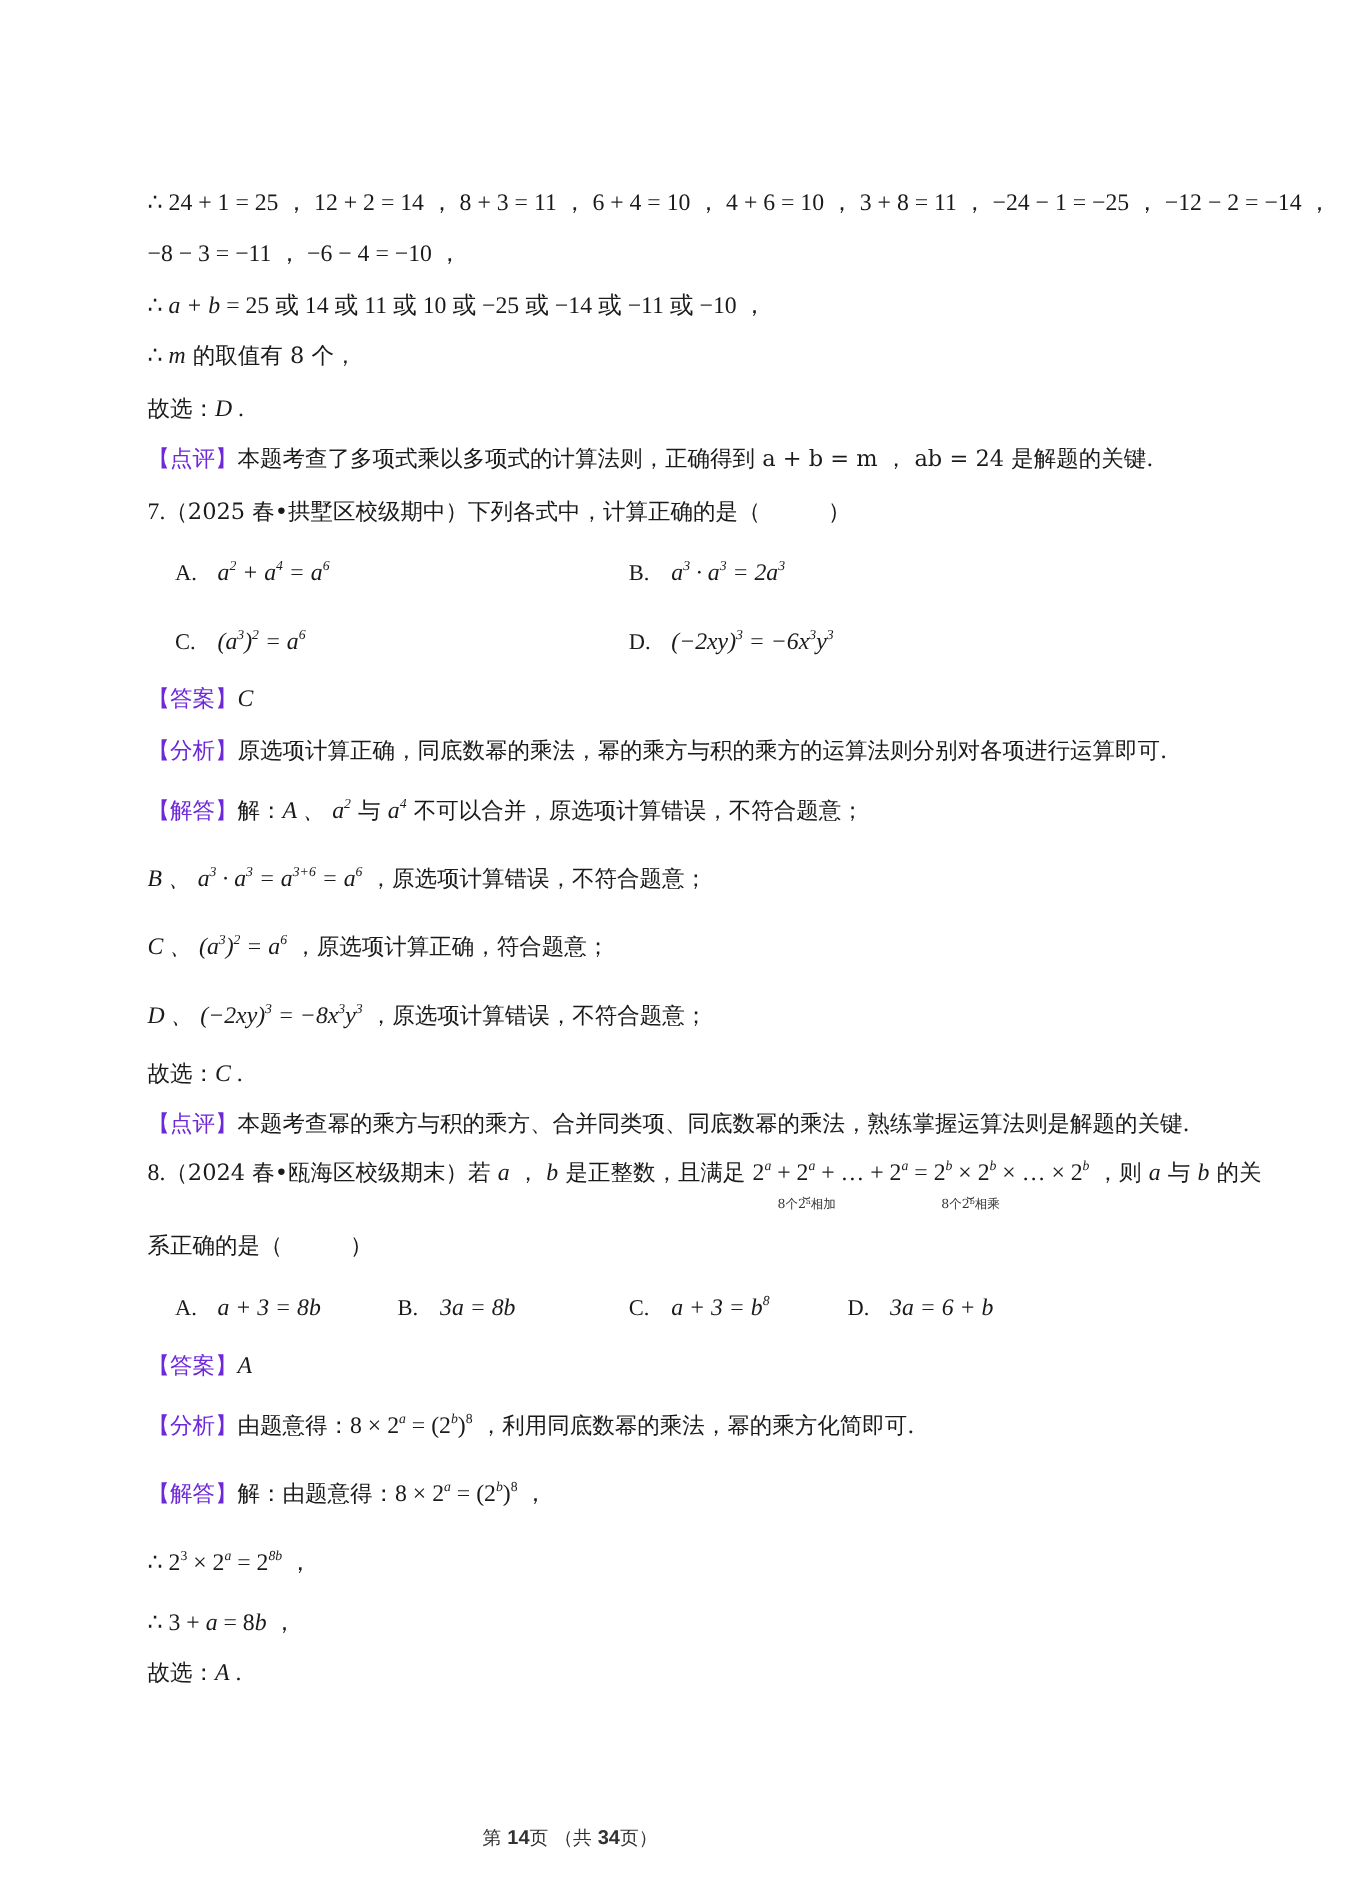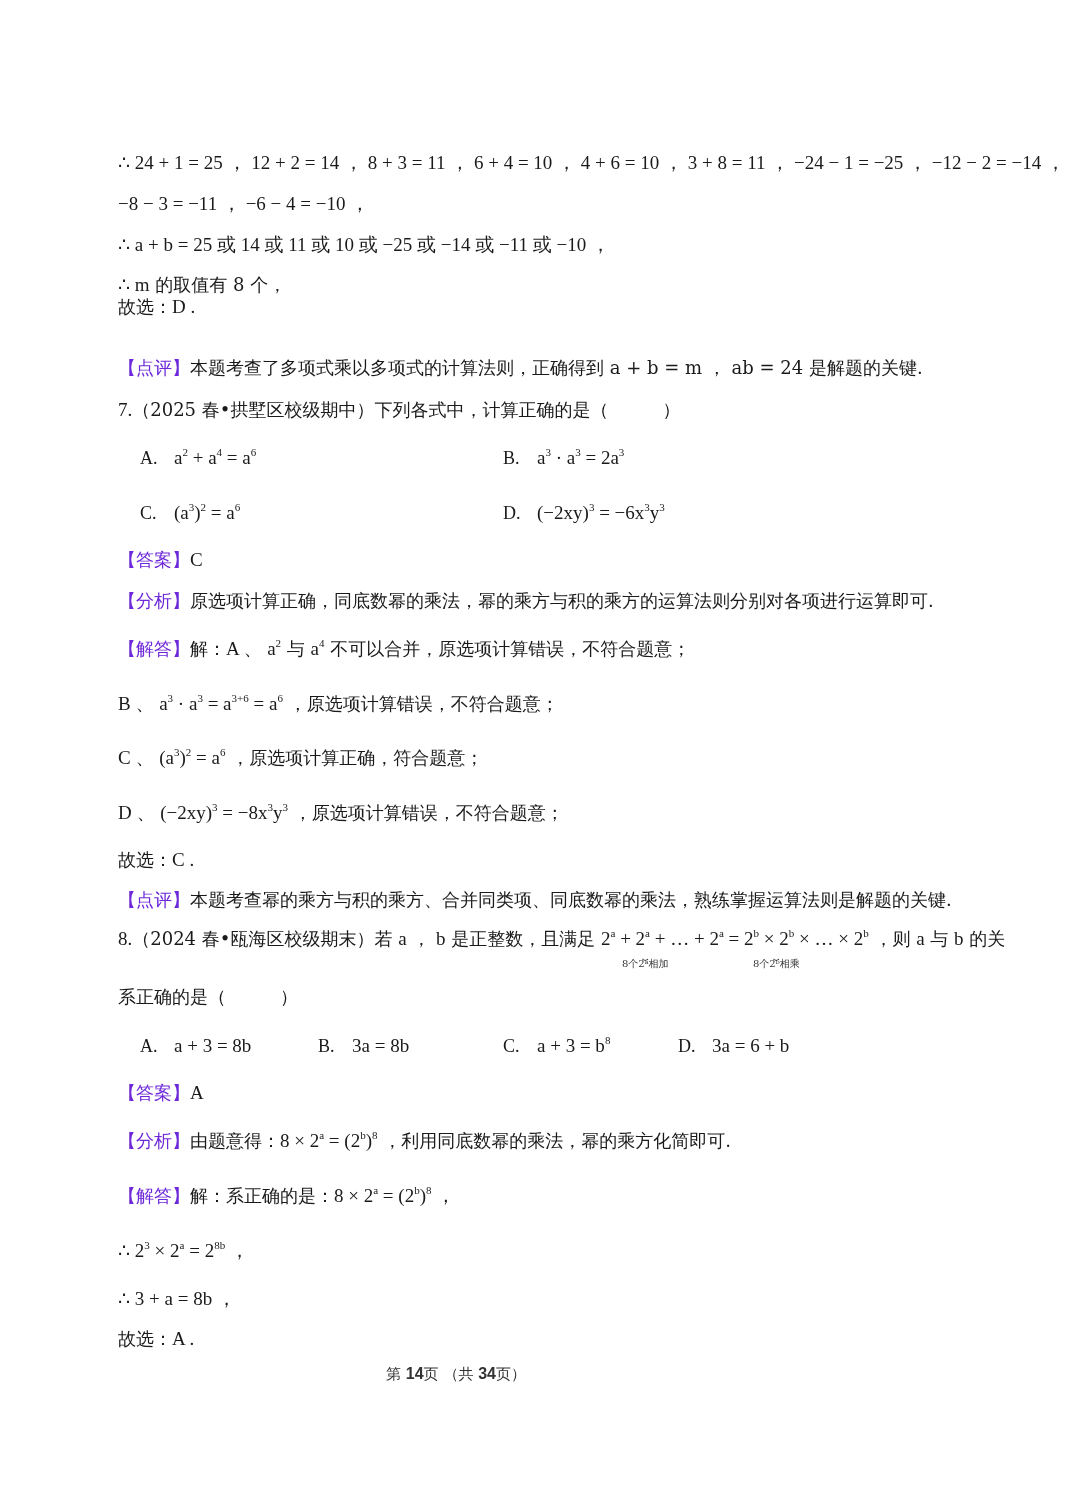--- a/index.html
+++ b/index.html
@@ -1,42 +1,42 @@
 <!DOCTYPE html>
 <html><head>
 <meta charset="utf-8">
 <style>
   html, body { margin: 0; padding: 0; background: #ffffff; }
   body { width: 1080px; height: 1512px; position: relative; overflow: hidden;
          font-family: "DejaVu Serif", "Liberation Serif", serif; color: #1a1a1a; }
   .line { position: absolute; left: 118px; font-size: 18px; line-height: 24px; white-space: nowrap; }
   .m { font-family: "Liberation Serif", serif; font-size: 19px; }
-  .i { }
+  .i { font-style: italic; }
   sup { font-size: 11px; vertical-align: 8px; line-height: 0; }
   .tag { color: #6d28d9; }
   .opt { position: absolute; font-size: 18px; line-height: 24px; white-space: nowrap; }
   .opt .letter { display: inline-block; width: 34px; font-family: "Liberation Serif", serif; }
   .brace-note { position: absolute; font-size: 10px; line-height: 12px; white-space: nowrap; color: #333; }
   .brace-note .br { display:block; text-align:center; font-size: 10px; line-height: 6px; }
-  .footer { position: absolute; top: 1365px; left: 0; width: 912px; text-align: center;
+  .footer { position: absolute; top: 1461px; left: 0; width: 912px; text-align: center;
             font-family: "DejaVu Sans", sans-serif; font-size: 15px; color: #333; }
   .footer b { font-family: "Liberation Sans", sans-serif; font-weight: bold; font-size: 16px; }
 </style>
 </head>
 <body>
 
 <div class="line m" style="top:151px">∴ 24 + 1 = 25 ， 12 + 2 = 14 ， 8 + 3 = 11 ， 6 + 4 = 10 ， 4 + 6 = 10 ， 3 + 8 = 11 ， −24 − 1 = −25 ， −12 − 2 = −14 ，</div>
 <div class="line m" style="top:192px">−8 − 3 = −11 ， −6 − 4 = −10 ，</div>
 <div class="line m" style="top:233px">
   <span>∴ </span><span class="i">a + b</span><span> = 25 或 14 或 11 或 10 或 −25 或 −14 或 −11 或 −10 ，</span>
 </div>
 <div class="line" style="top:273px">
   <span class="m">∴ </span><span class="m i">m</span><span> 的取值有 8 个，</span>
 </div>
-<div class="line" style="top:295px">
+<div class="line" style="top:316px">
   <span>故选：</span><span class="m i">D</span><span class="m"> .</span>
 </div>
 <div class="line" style="top:356px">
   <span class="tag">【点评】</span><span>本题考查了多项式乘以多项式的计算法则，正确得到 a + b = m ， ab = 24 是解题的关键.</span>
 </div>
 
 <div class="line" style="top:398px">
   <span class="m">7.</span><span>（2025 春•拱墅区校级期中）</span><span>下列各式中，计算正确的是（　　　）</span>
 </div>
 
@@ -102,21 +102,21 @@
   <span class="letter">D.</span><span class="m i">3a = 6 + b</span>
 </div>
 
 <div class="line" style="top:1081px">
   <span class="tag">【答案】</span><span class="m i">A</span>
 </div>
 <div class="line" style="top:1129px">
   <span class="tag">【分析】</span><span>由题意得：</span><span class="m">8 × 2<sup class="i">a</sup> = (2<sup class="i">b</sup>)<sup>8</sup></span><span> ，利用同底数幂的乘法，幂的乘方化简即可.</span>
 </div>
 <div class="line" style="top:1184px">
-  <span class="tag">【解答】</span><span>解：系正确的是：</span><span class="m">8 × 2<sup class="i">a</sup> = (2<sup class="i">b</sup>)<sup>8</sup> ，</span>
+  <span class="tag">【解答】</span><span>解：由题意得：</span><span class="m">8 × 2<sup class="i">a</sup> = (2<sup class="i">b</sup>)<sup>8</sup> ，</span>
 </div>
 <div class="line m" style="top:1239px">∴ 2<sup>3</sup> × 2<sup class="i">a</sup> = 2<sup class="i">8b</sup> ，</div>
 <div class="line m" style="top:1287px">∴ 3 + <span class="i">a</span> = 8<span class="i">b</span> ，</div>
 <div class="line" style="top:1327px">
   <span>故选：</span><span class="m i">A</span><span class="m"> .</span>
 </div>
 
 <div class="footer">
   <span>第 </span><b>14</b><span>页 （共 </span><b>34</b><span>页）</span>
 </div>

